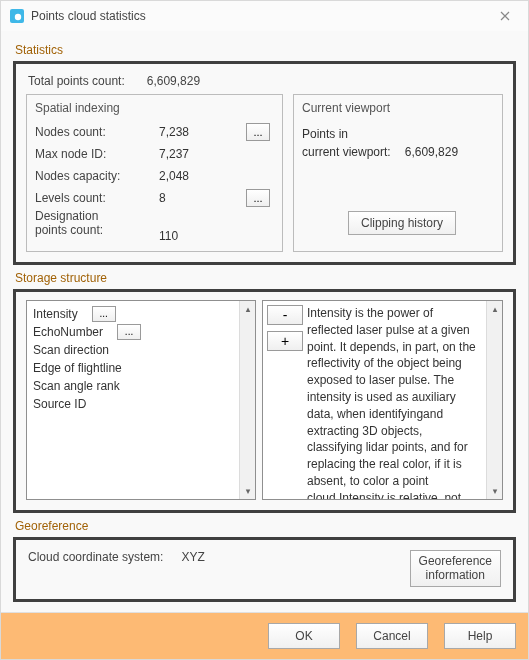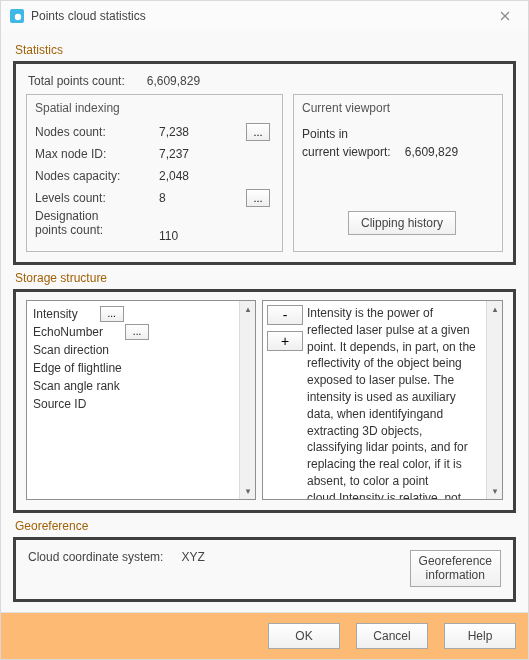--- a/index.html
+++ b/index.html
@@ -150,21 +150,21 @@
     position: absolute;
     top: 0; left: 0; right: 16px; bottom: 0;
     padding: 4px 6px;
     overflow: hidden;
     font-size: 12px;
     color: #333;
   }
   .list-content .li {
     display: flex;
     align-items: center;
-    gap: 22px;
+    gap: 14px;
     min-height: 18px;
   }
   .dots-inline {
     width: 24px; height: 16px;
     border: 1px solid #9a9a9a;
     background: linear-gradient(#fff,#efefef);
     font-size: 10px;
     line-height: 12px;
     text-align: center;
     cursor: pointer;

